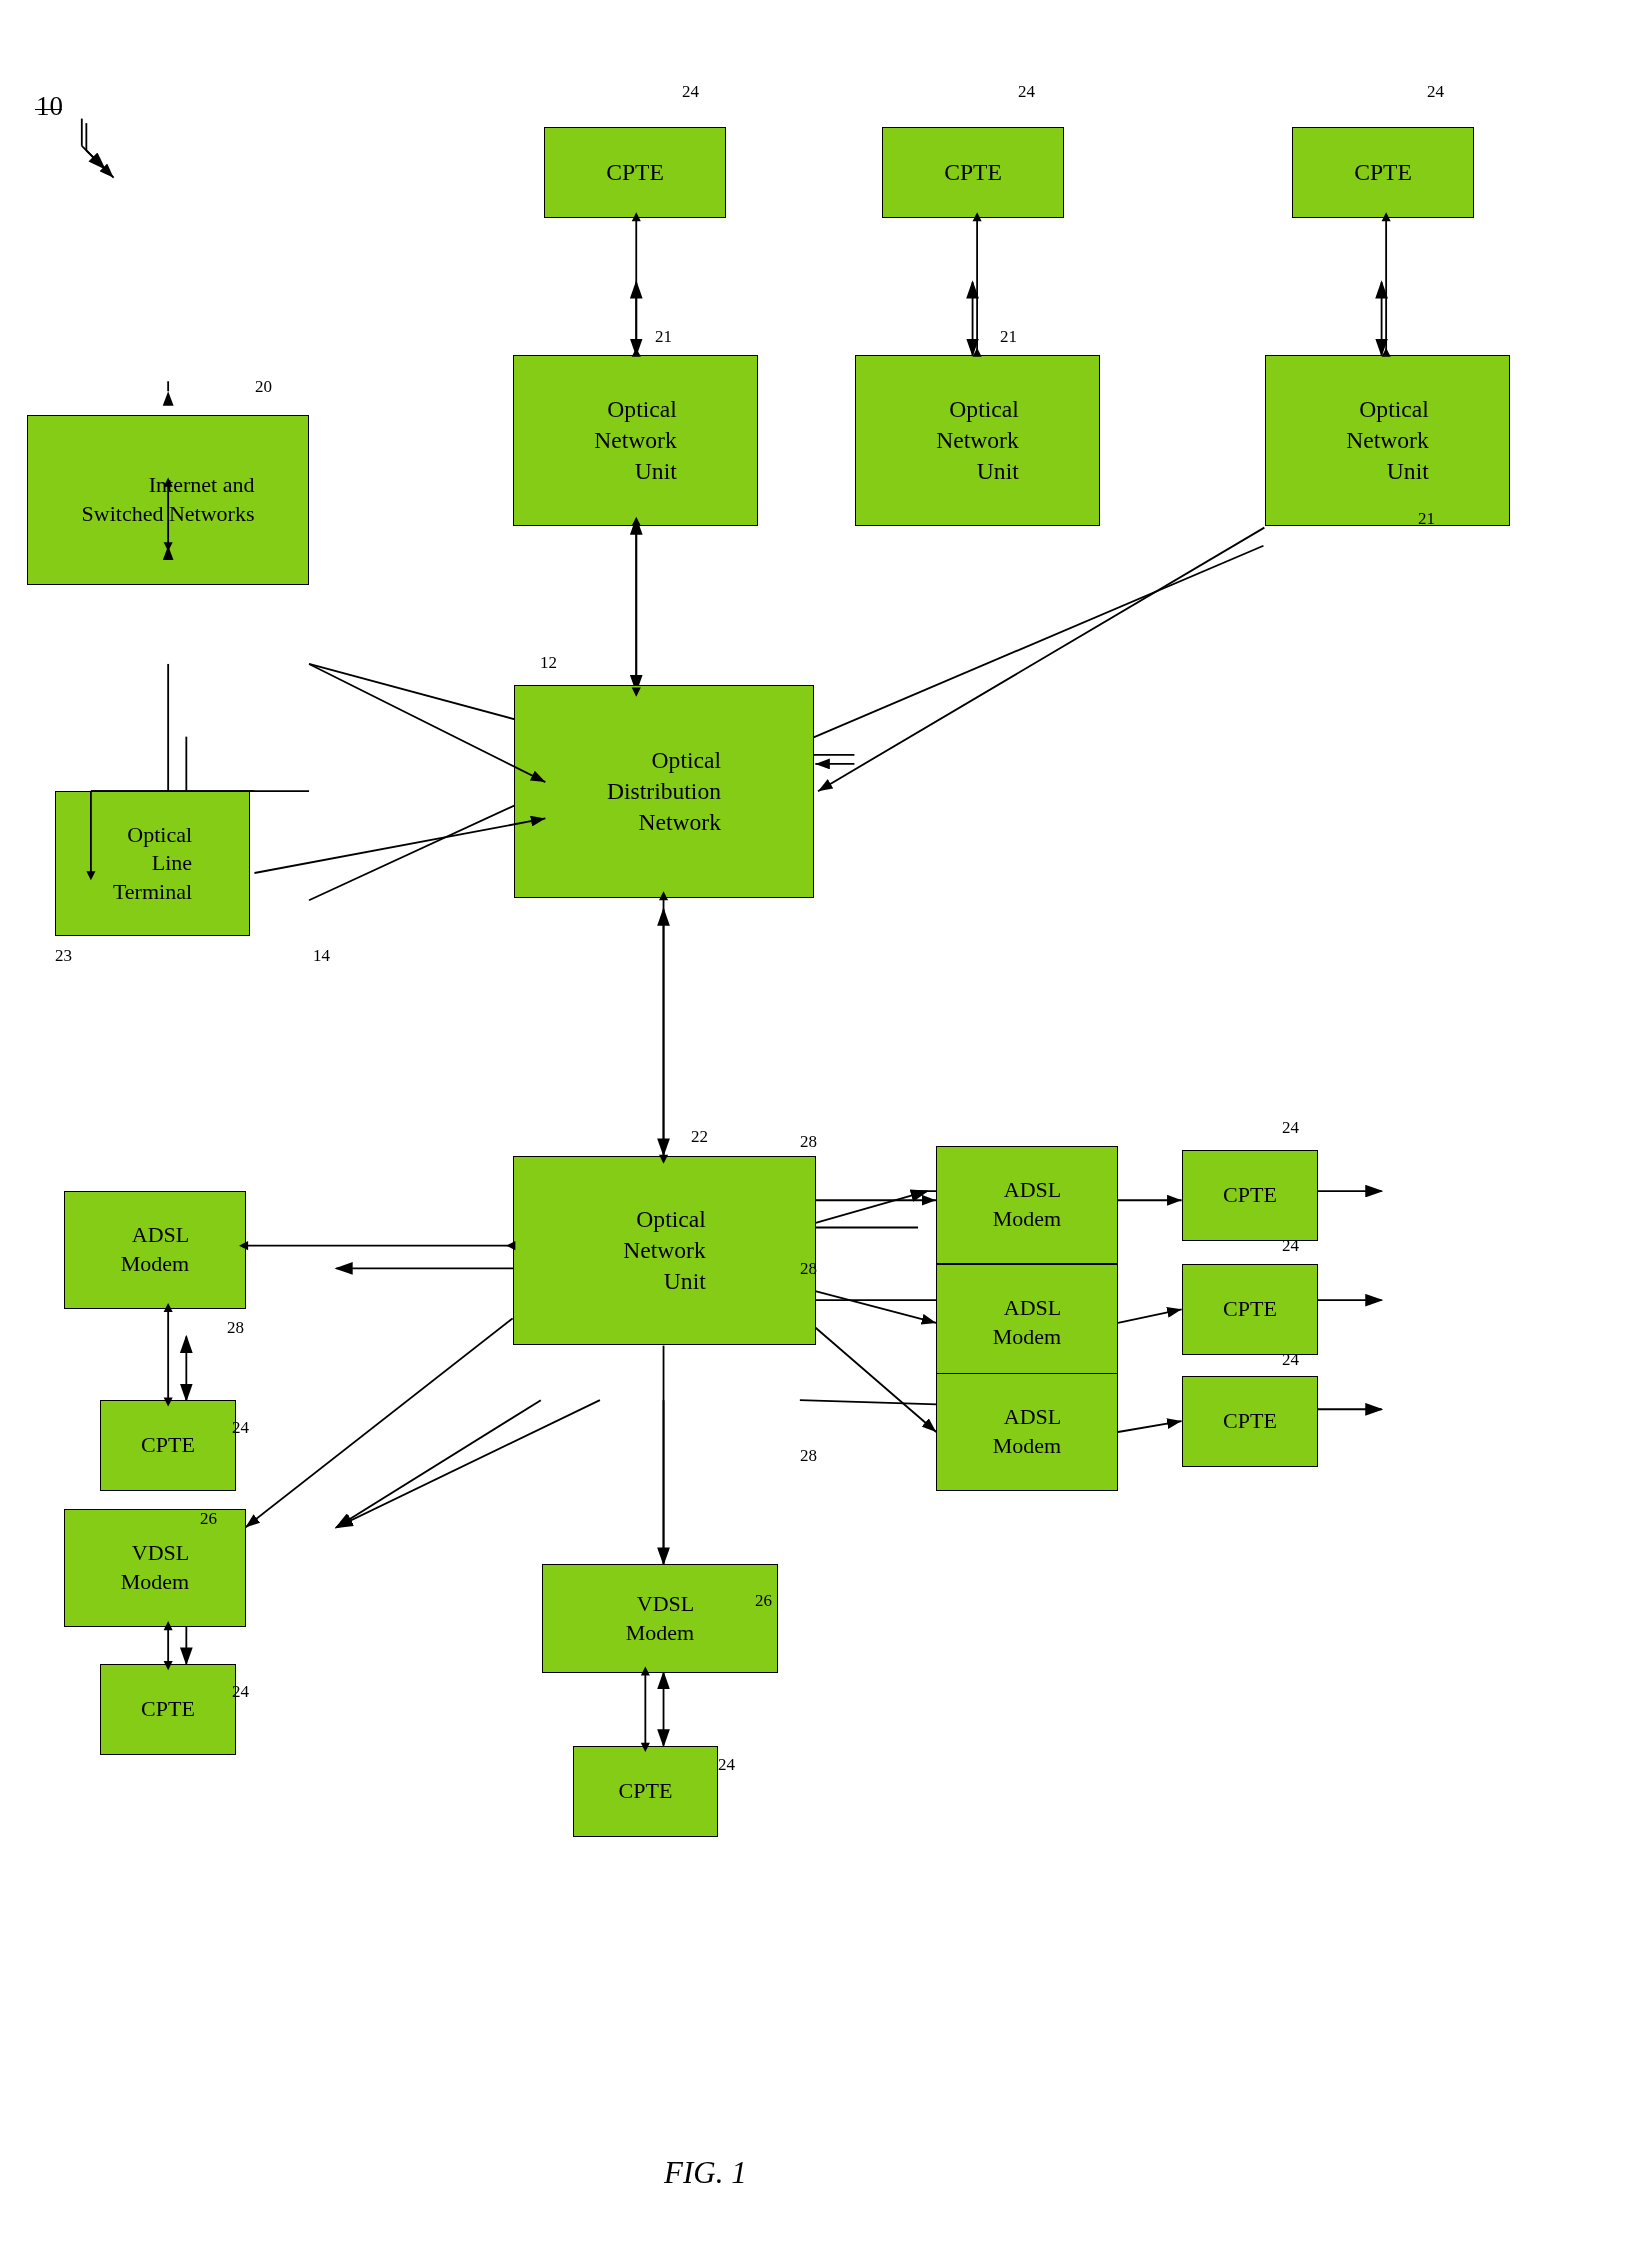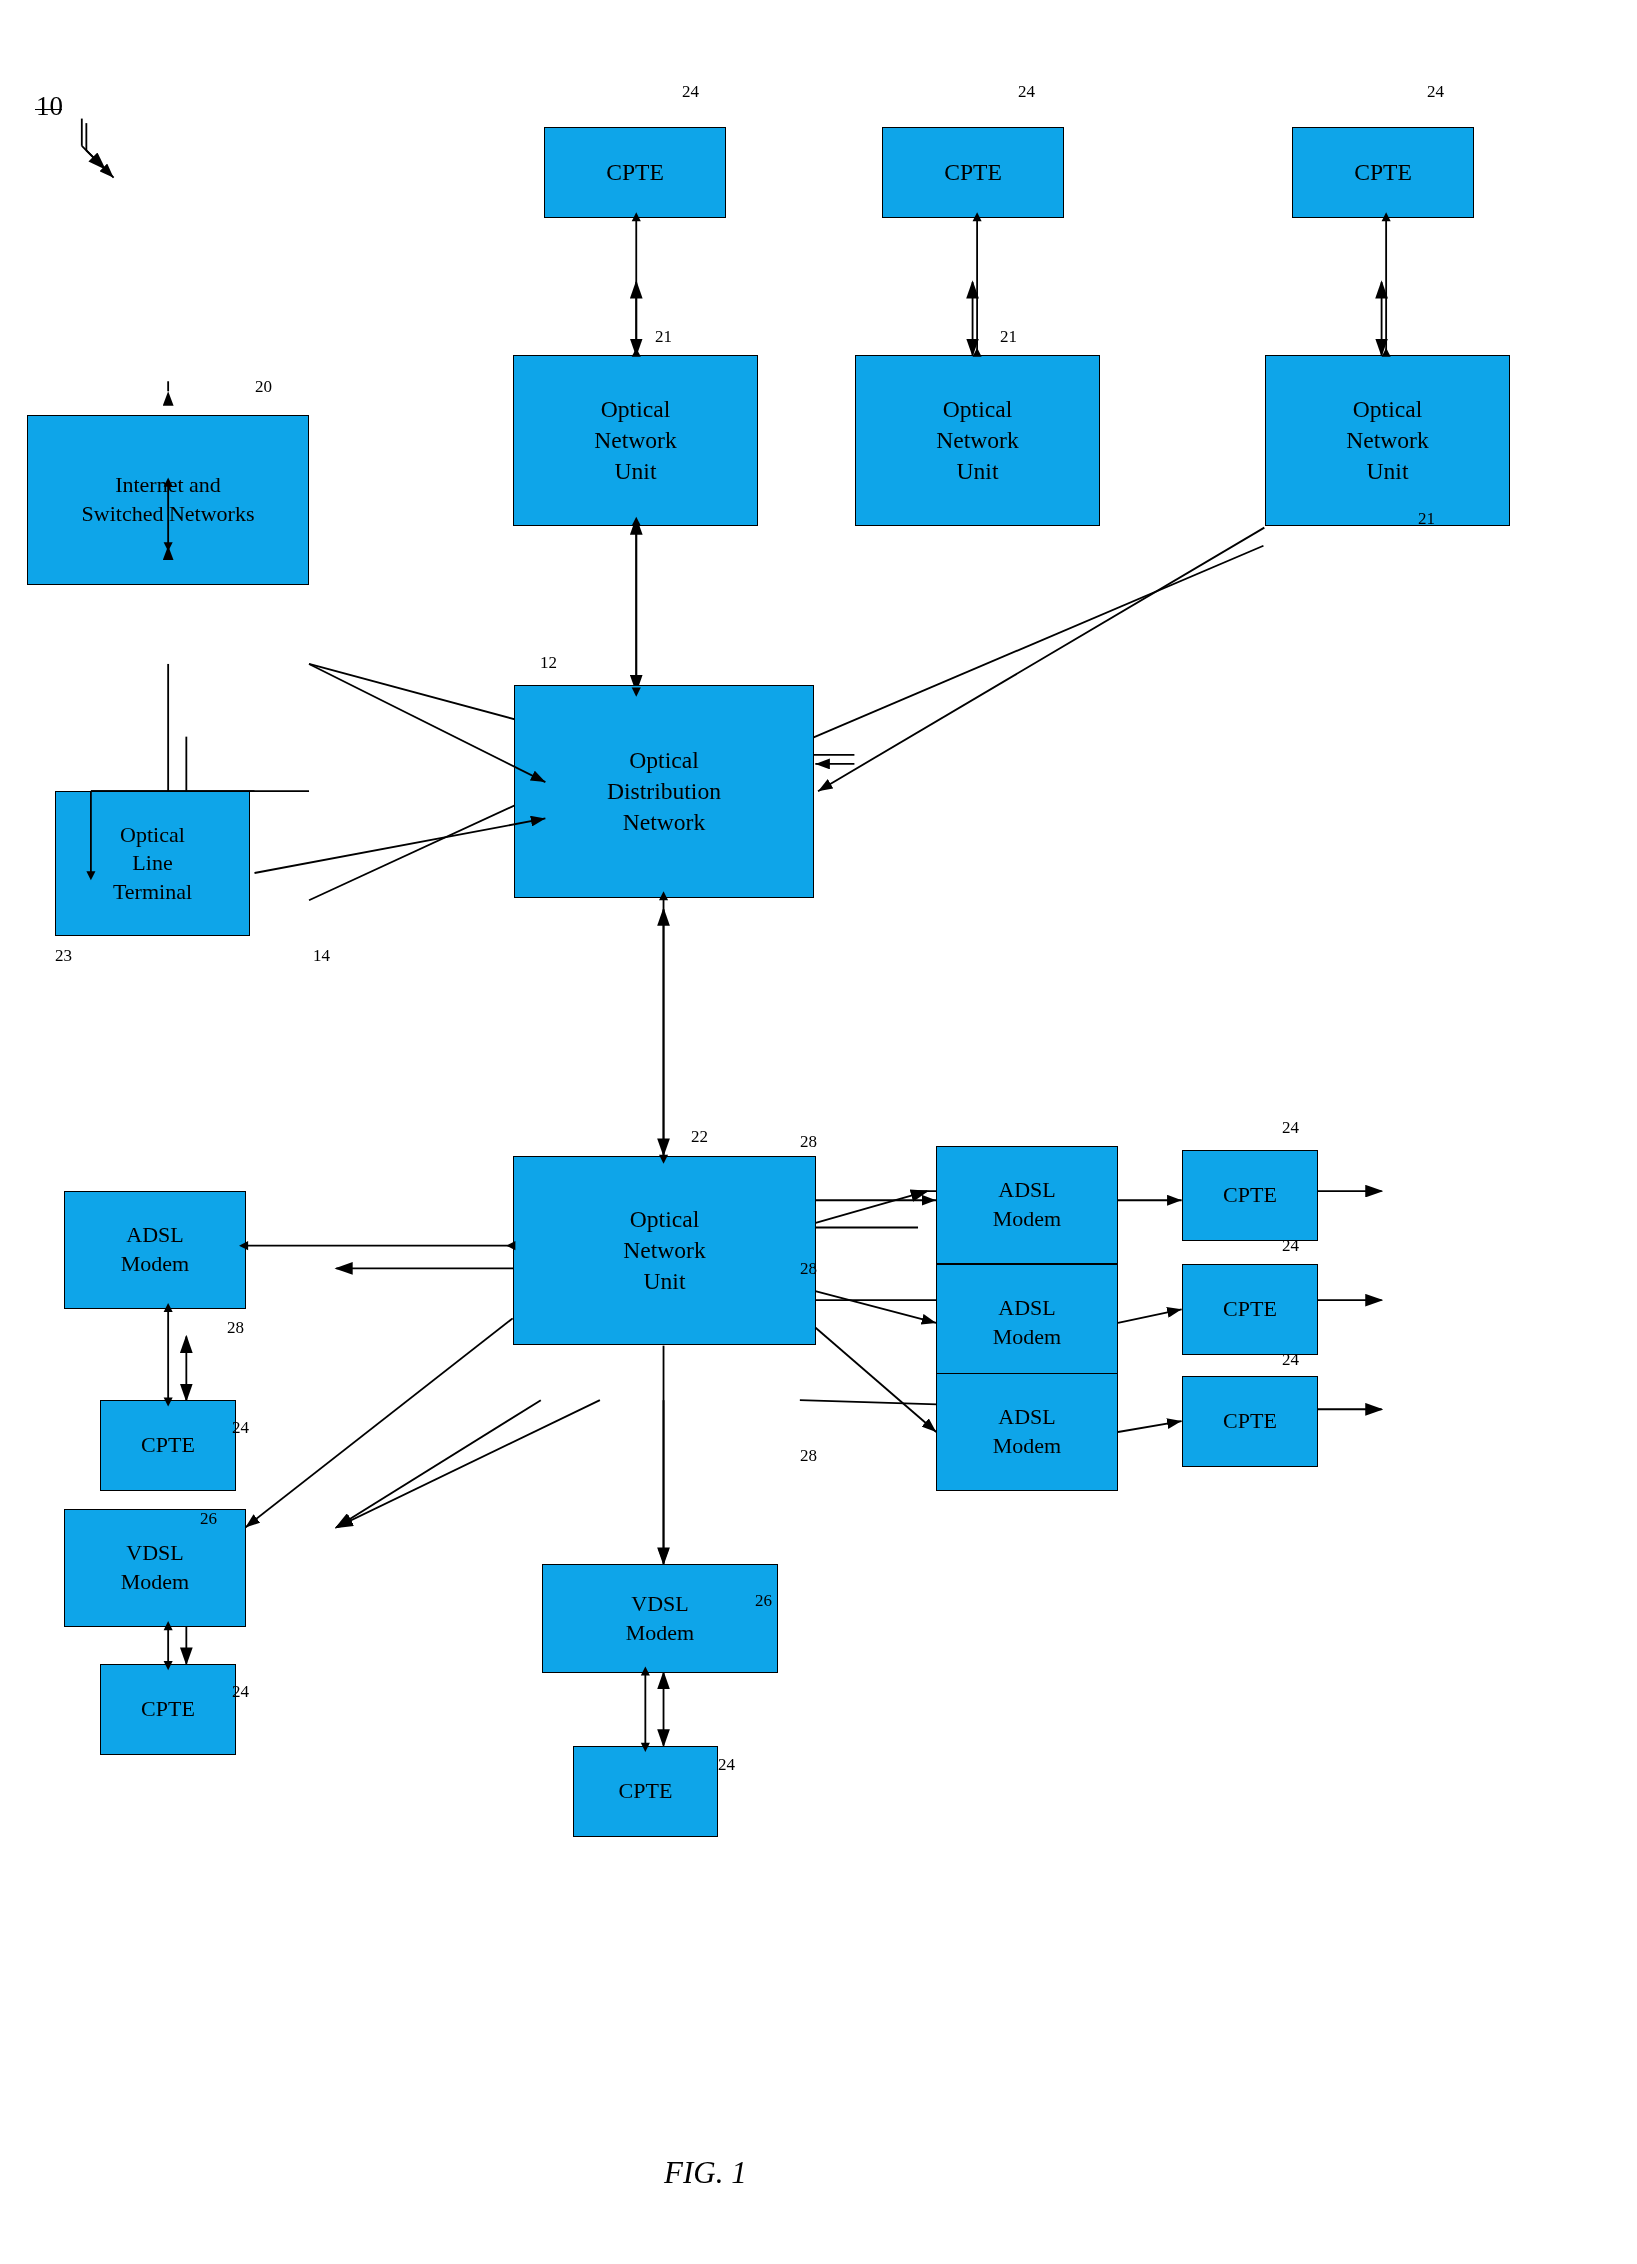--- a/index.html
+++ b/index.html
@@ -15,25 +15,25 @@
     .diagram-container {
       position: relative;
       width: 1637px;
       height: 2265px;
       border-radius: 30px;
     }
 
     .box {
       position: absolute;
       border: 1.8px solid #000;
-      background: #0ea5e9;
+      background: #84cc16;
       display: flex;
       align-items: center;
       justify-content: center;
-      text-align: center;
+      text-align: right;
       font-size: 23.6px;
       line-height: 1.3;
       padding: 7.3px;
     }
 
     .label {
       position: absolute;
       font-size: 17px;
       font-family: 'Times New Roman', Times, serif;
       background: transparent;

